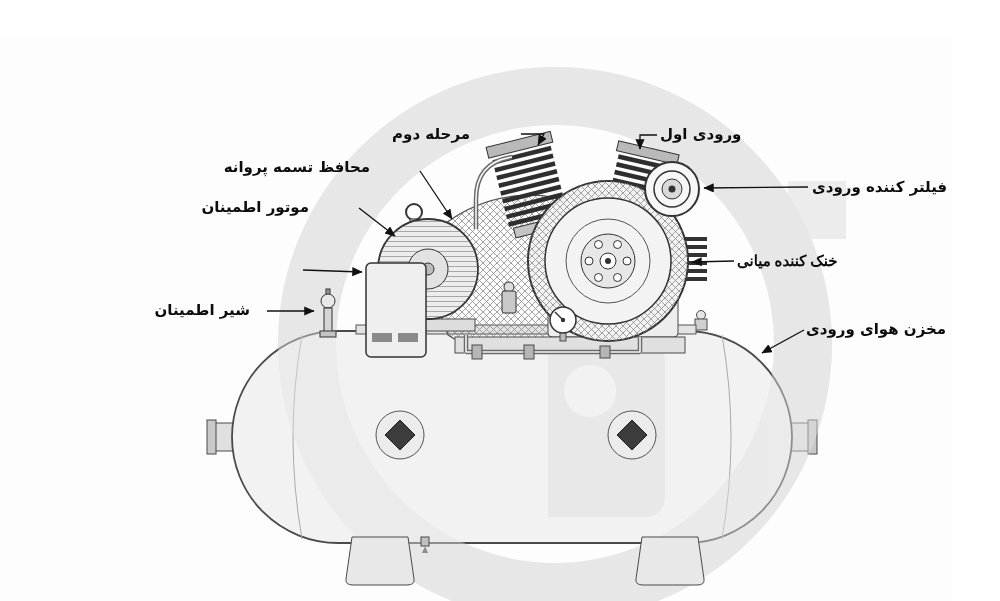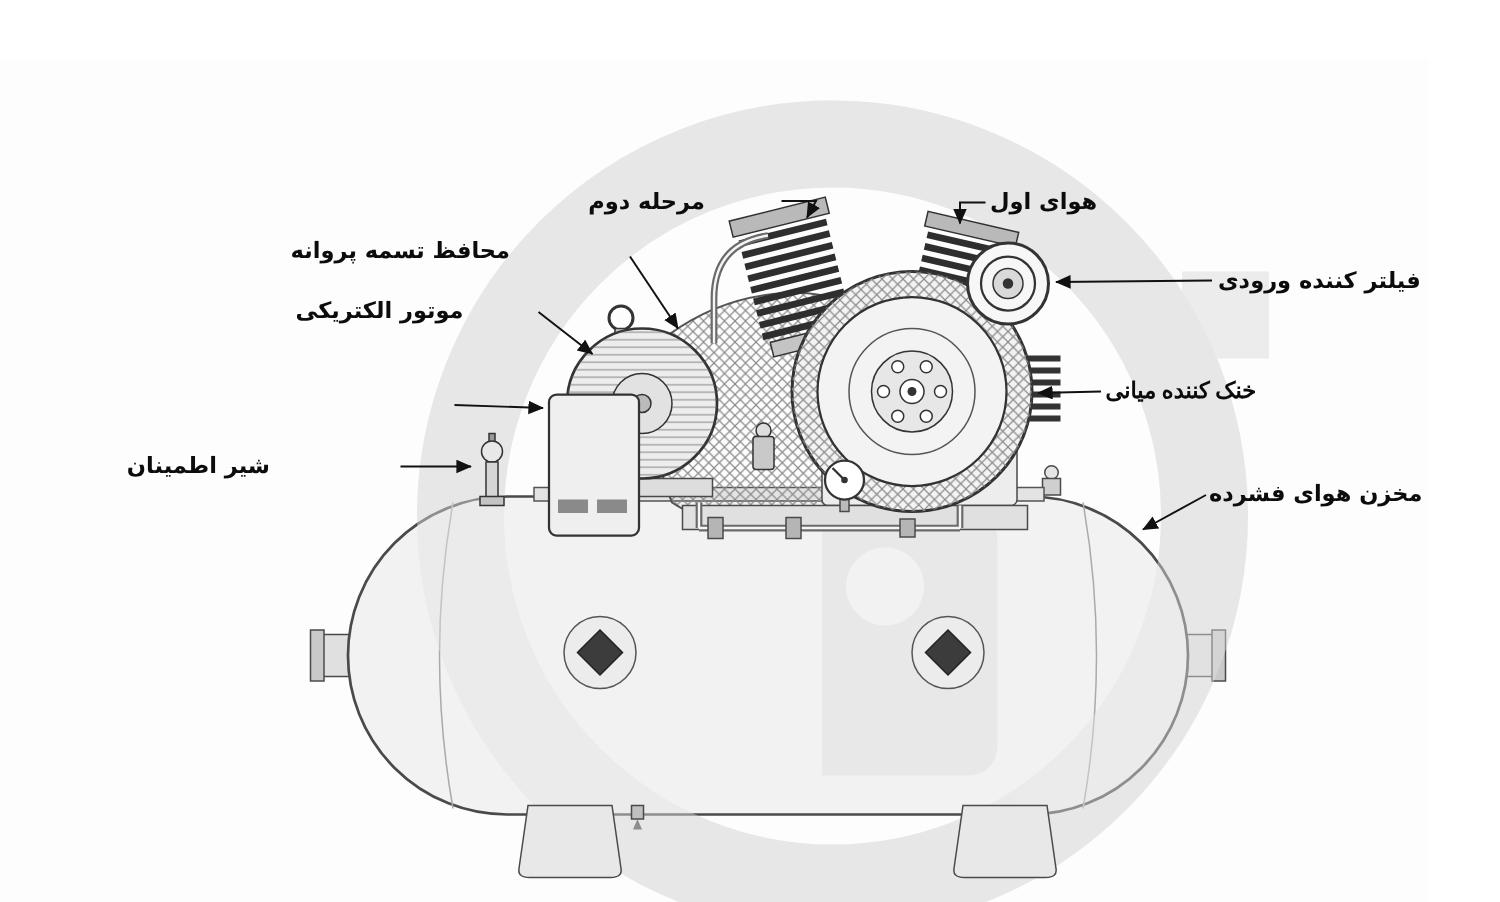--- a/index.html
+++ b/index.html
@@ -194,21 +194,21 @@
       <path d="M359,169 L395,197" marker-end="url(#arr)"></path>
       <path d="M808,148 L704,149" marker-end="url(#arr)"></path>
       <path d="M303,231 L362,233" marker-end="url(#arr)"></path>
       <path d="M734,222 L692,223" marker-end="url(#arr)"></path>
       <path d="M267,272 L314,272" marker-end="url(#arr)"></path>
       <path d="M804,291 L762,314" marker-end="url(#arr)"></path>
     </g>
   </svg>
 
   <div class="lbl" style="right:482px;top:86px;">مرحله دوم</div>
-  <div class="lbl" style="left:660px;top:86px;">هوای اول</div>
-  <div class="lbl" style="right:612px;top:119px;text-align:center;">محافظ تسمه پروانه</div>
-  <div class="lbl" style="right:643px;top:159px;">موتور الکتریکی</div>
+  <div class="lbl" style="left:660px;top:86px;">ورودی اول</div>
+  <div class="lbl" style="right:582px;top:119px;text-align:center;">محافظ تسمه پروانه</div>
+  <div class="lbl" style="right:643px;top:159px;">موتور اطمینان</div>
   <div class="lbl" style="left:812px;top:139px;">فیلتر کننده ورودی</div>
   <div class="lbl" style="left:737px;top:213px;font-family:Liberation Serif, serif;">خنک کننده میانی</div>
-  <div class="lbl" style="right:772px;top:262px;">شیر اطمینان</div>
-  <div class="lbl" style="left:806px;top:281px;">مخزن هوای فشرده</div>
+  <div class="lbl" style="right:702px;top:262px;">شیر اطمینان</div>
+  <div class="lbl" style="left:806px;top:281px;">مخزن هوای ورودی</div>
 
 </div>
 
 </body></html>

